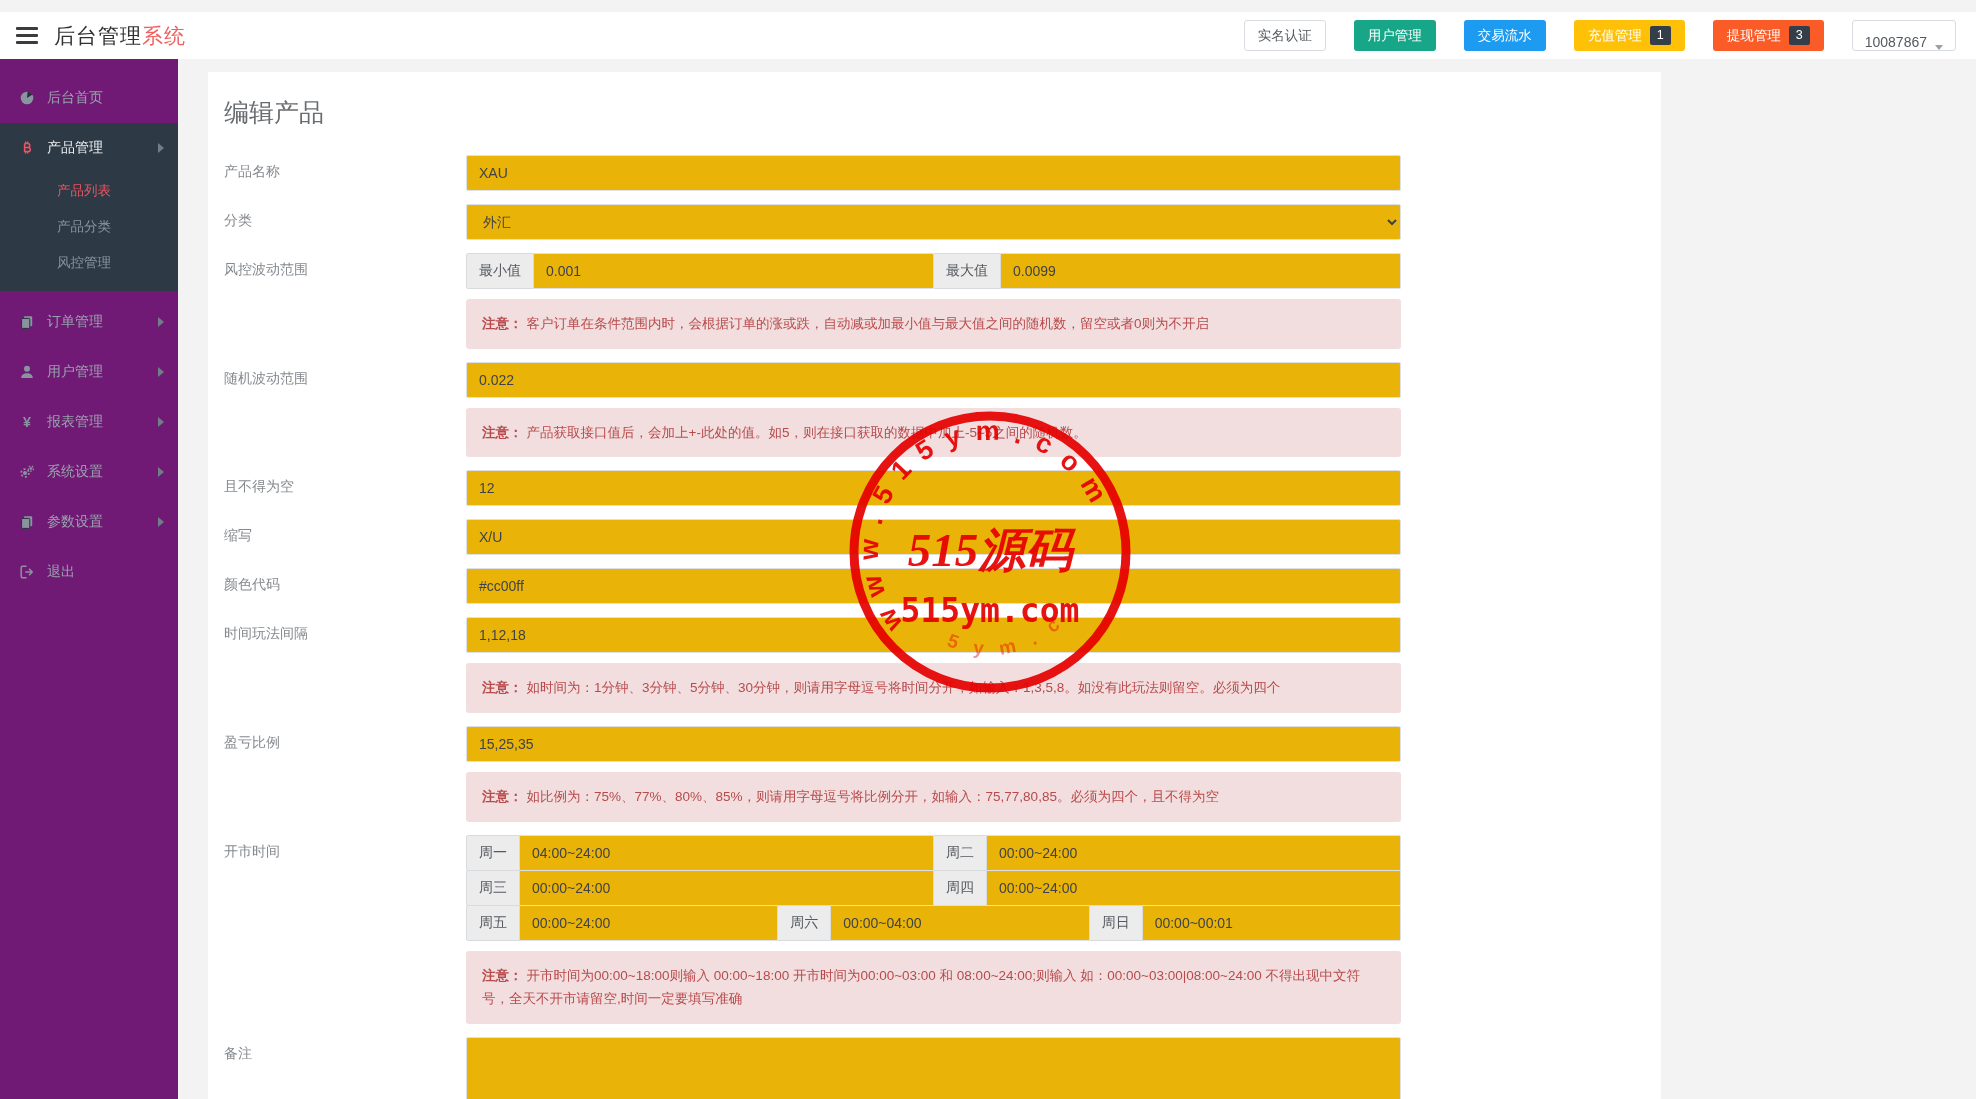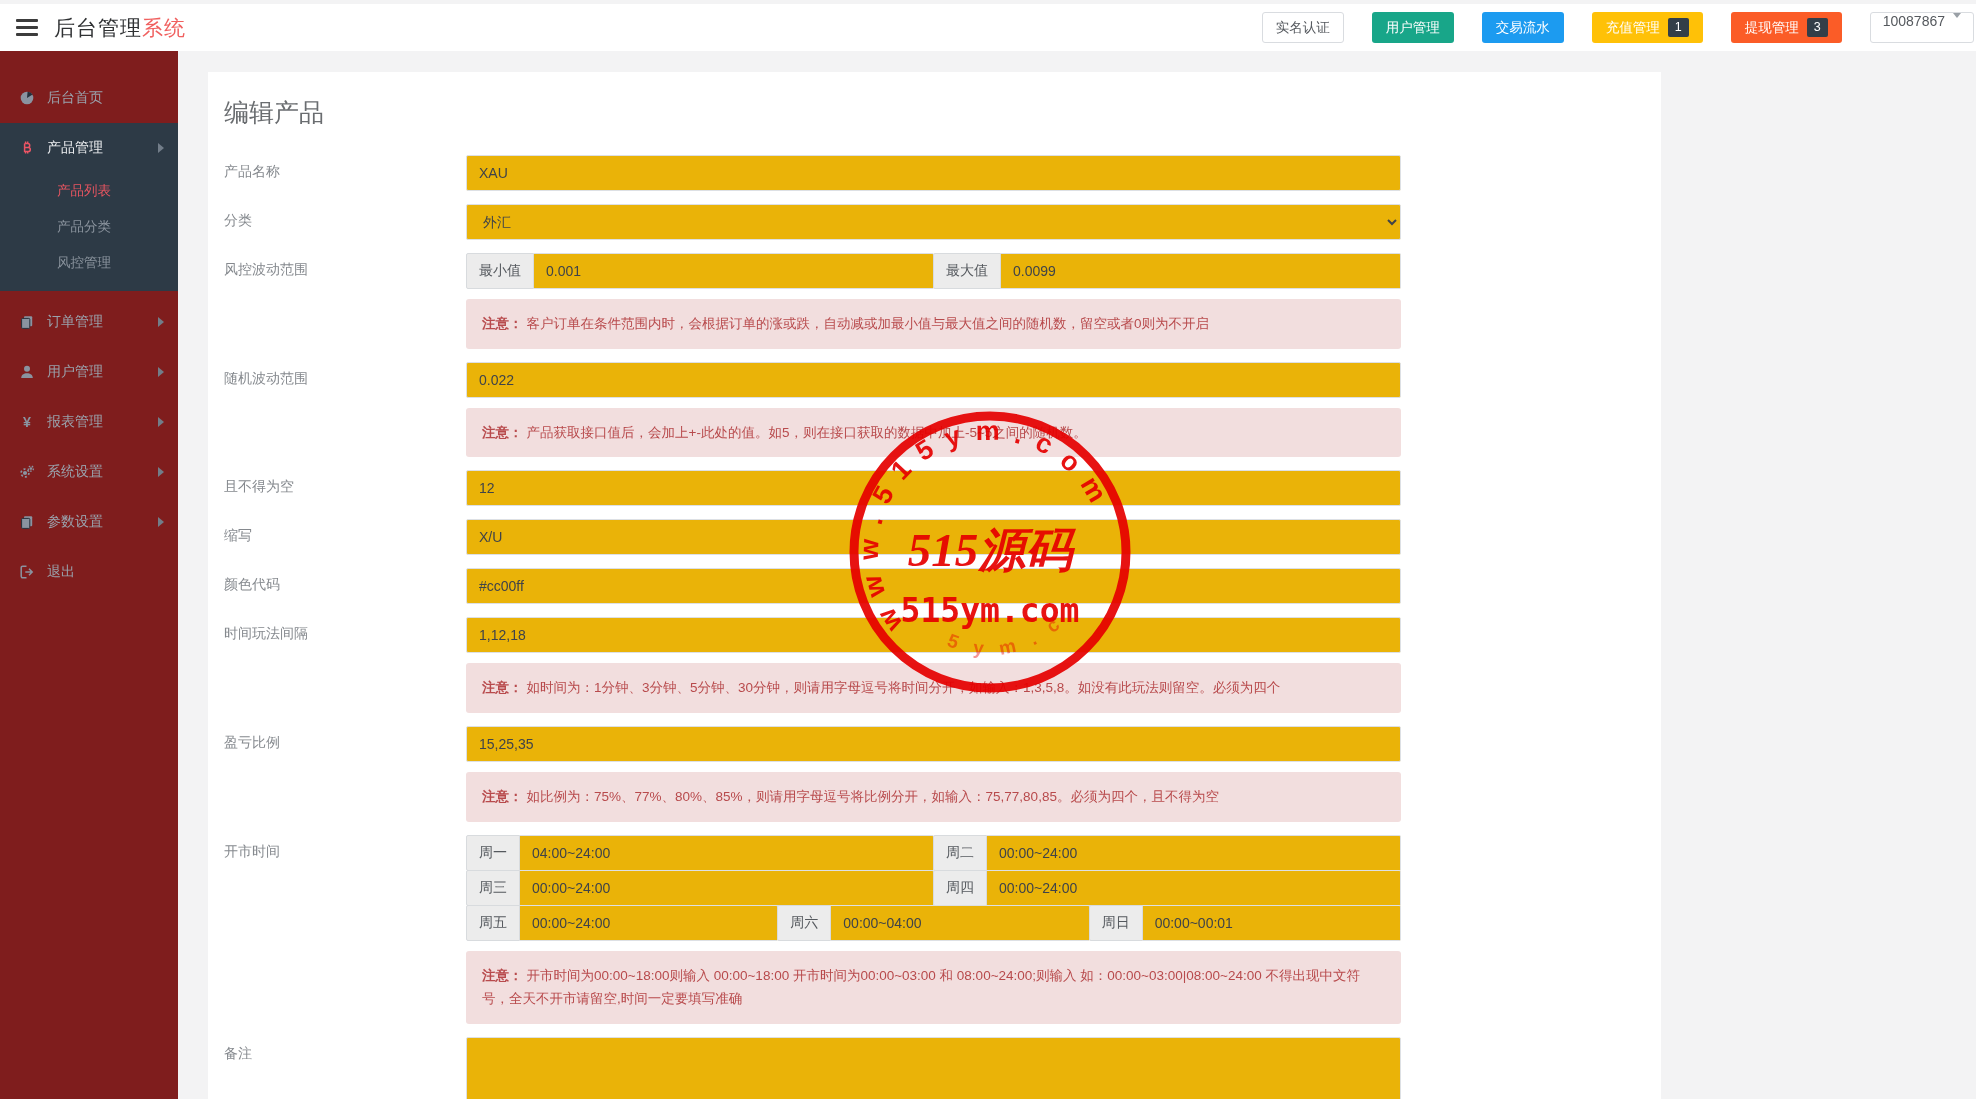--- a/index.html
+++ b/index.html
@@ -1,41 +1,41 @@
 <!DOCTYPE html>
 <html><head>
 <meta charset="utf-8">
 <style>
   * { margin:0; padding:0; box-sizing:border-box; }
   html,body { width:1976px; height:1099px; overflow:hidden; background:#f3f3f4;
     font-family:"Liberation Sans","DejaVu Sans",sans-serif; }
 
   
-  .header { position:absolute; top:4px; left:0; width:1976px; height:47px; background:#ffffff;
-    display:flex; align-items:center; padding:0 2px 0 16px; z-index:5; }
+  .header { position:absolute; top:12px; left:0; width:1976px; height:47px; background:#ffffff;
+    display:flex; align-items:center; padding:0 20px 0 16px; z-index:5; }
   .burger { width:22px; display:flex; flex-direction:column; gap:4px; cursor:pointer; margin-right:16px; }
   .burger span { display:block; height:3px; background:#3c3c3c; border-radius:1px; }
   .brand { font-size:21px; color:#2f3133; letter-spacing:1px; }
   .brand .red { color:#f0605f; }
   .header-right { margin-left:auto; display:flex; align-items:center; gap:28px; }
   .hbtn { height:31px; display:flex; align-items:center; gap:8px; padding:0 13px; font-size:13.5px;
     border-radius:3px; border:1px solid transparent; color:#fff; cursor:pointer; white-space:nowrap; }
   .hbtn.outline { background:#fff; border-color:#d9dce0; color:#55595e; }
   .hbtn.green  { background:#18a689; }
   .hbtn.blue   { background:#1c9bf0; }
   .hbtn.yellow { background:#ffc107; }
   .hbtn.orange { background:#fb5c27; }
   .hbadge { background:#333e48; color:#fff; font-size:12.5px; padding:2px 7px; border-radius:2px; line-height:1.2; }
-  .account { height:31px; display:flex; align-items:flex-start; gap:8px; padding:0 12px; background:#fff;
+  .account { height:31px; display:flex; align-items:flex-end; gap:8px; padding:0 12px; background:#fff;
     border:1px solid #d9dce0; border-radius:3px; font-size:14px; color:#55595e; cursor:pointer; }
   .caret-down { width:0; height:0; border-left:4px solid transparent; border-right:4px solid transparent;
     border-top:5px solid #9aa0a6; }
 
   
-  .sidebar { position:absolute; top:47px; left:0; width:178px; height:1052px; background:#7f1d1d; z-index:4;font-family:Liberation Mono, monospace; }
+  .sidebar { position:absolute; top:47px; left:0; width:178px; height:1052px; background:#701a75; z-index:4;font-family:Liberation Mono, monospace; }
   .nav { padding-top:26px; }
   .nav-item { position:relative; display:flex; align-items:center; height:50px; padding-left:19px;
     color:#9aa3ad; font-size:14px; cursor:pointer; }
   .nav-item .nicon { width:16px; height:16px; margin-right:12px; flex:none; color:#8a93a0; }
   .nav-group.expanded { background:#2d3a46; padding-bottom:10px; margin-bottom:6px; }
   .nav-group.expanded > .nav-item { color:#eceef0; }
   .sub-item { display:block; padding:9px 0 9px 57px; font-size:13.5px; color:#8b949e; cursor:pointer; }
   .sub-item.active { color:#e85561; }
   .chev { position:absolute; right:14px; top:50%; margin-top:-5px; width:0; height:0;
     border-top:5px solid transparent; border-bottom:5px solid transparent; border-left:6px solid #727d89; }

